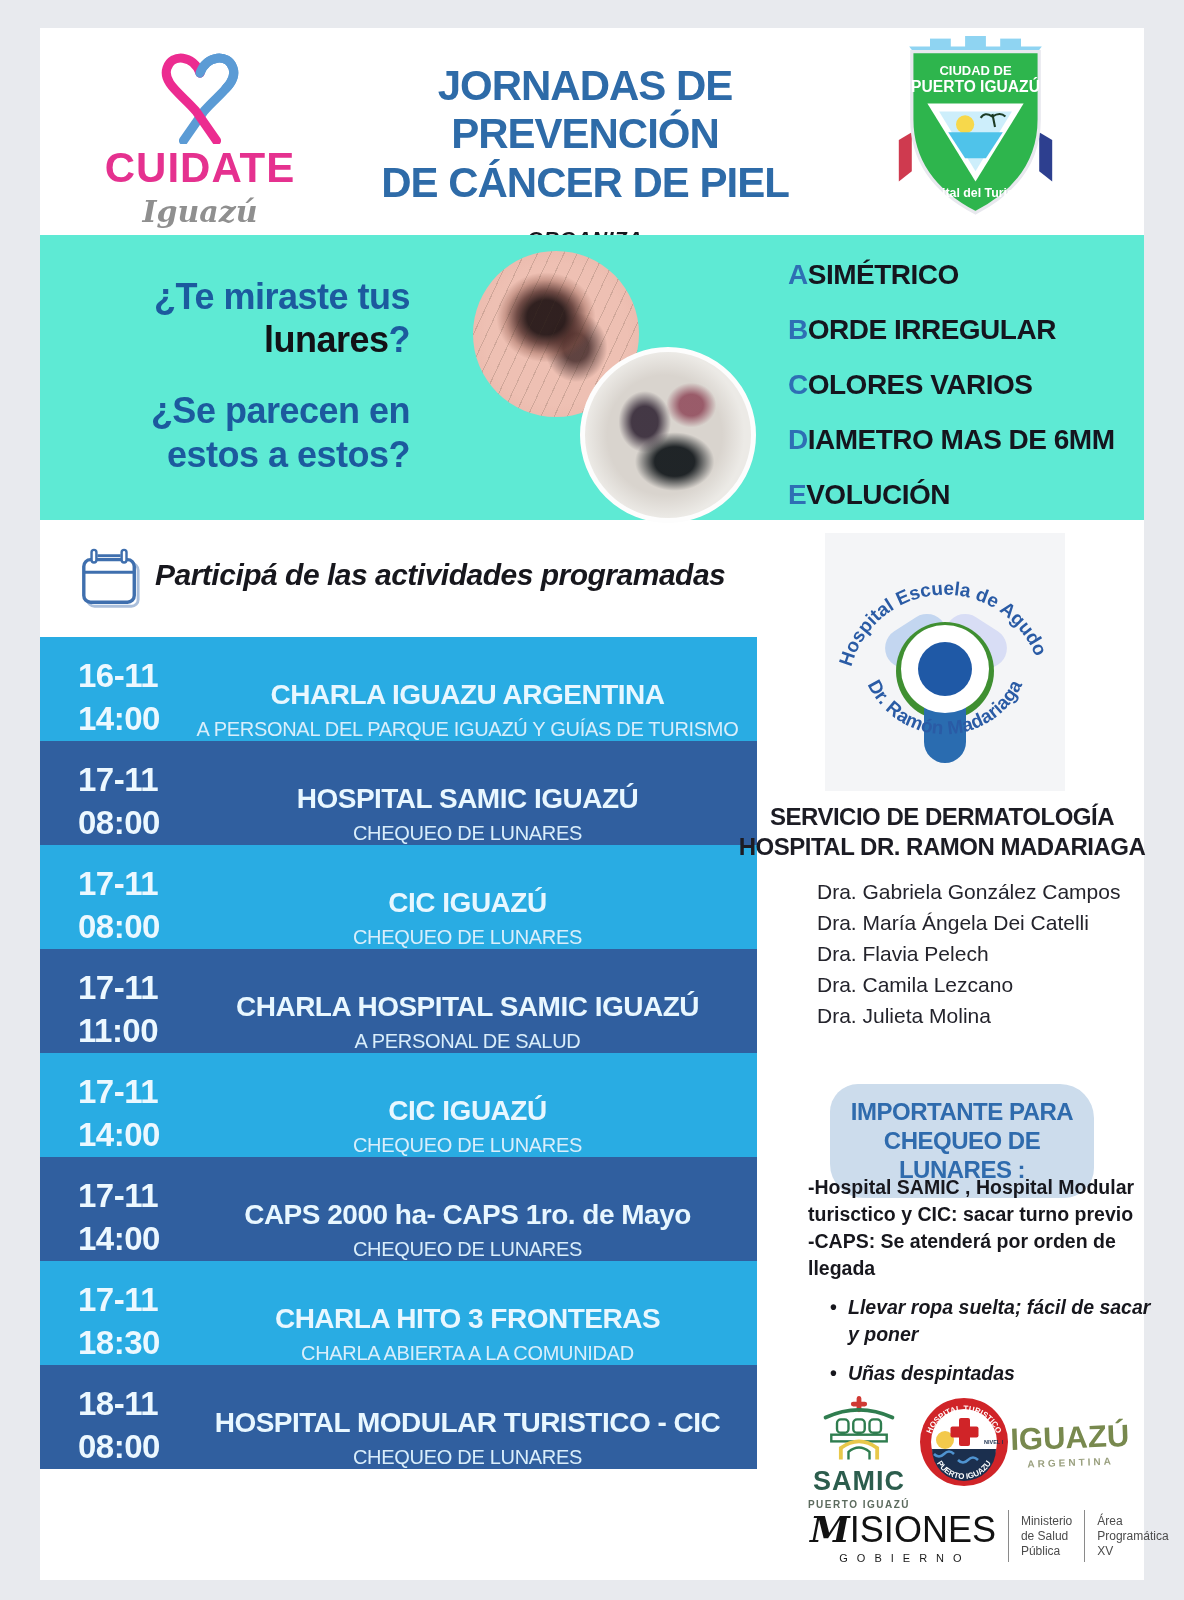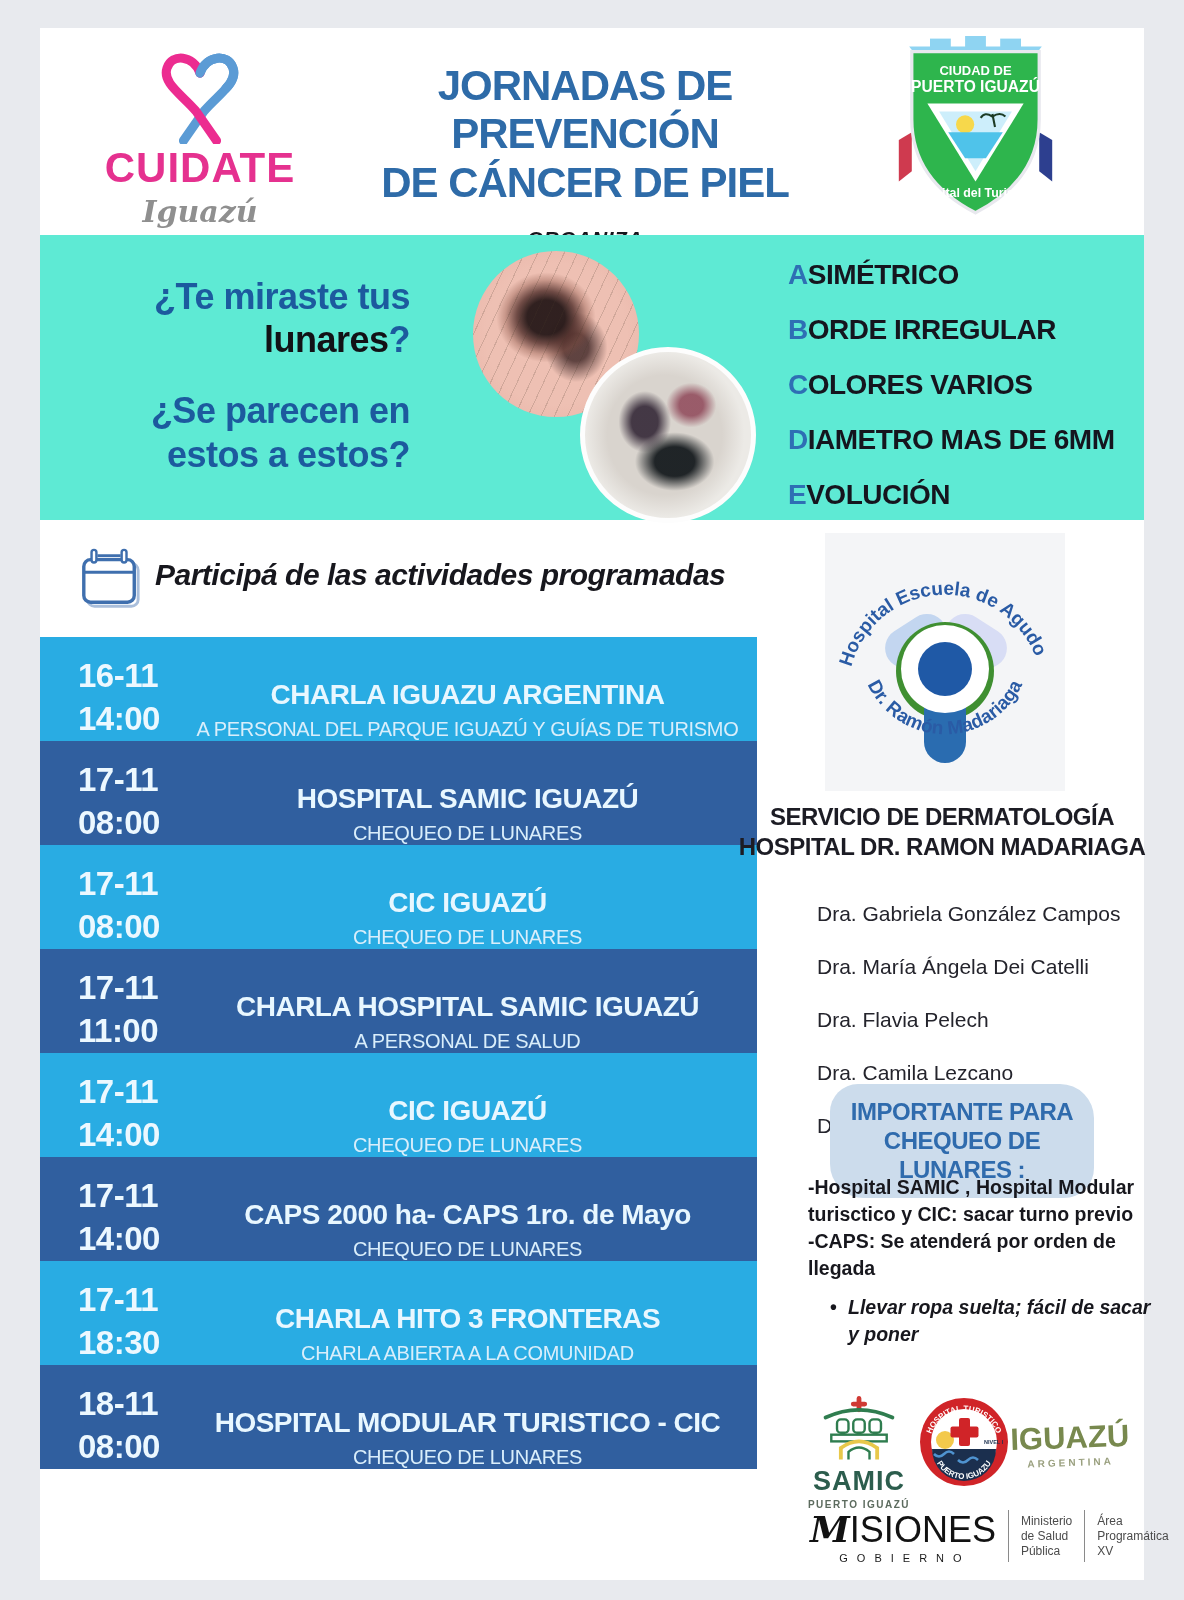--- a/index.html
+++ b/index.html
@@ -53,21 +53,21 @@
   .when { width:152px; padding-left:38px; font-size:33px; font-weight:bold; color:#ecf8ff; line-height:1.3; letter-spacing:-0.5px; }
   .what { flex:1; text-align:center; padding-right:14px; }
   .ev-title { font-size:28px; font-weight:bold; color:#e8f7ff; letter-spacing:-0.5px; }
   .ev-sub { font-size:20px; color:#d9eefb; margin-top:7px; letter-spacing:-0.3px; }
 
   
   .hosp-logo { position:absolute; left:785px; top:505px; width:240px; height:258px; background:#f4f5f7; }
   .derm-heading { position:absolute; left:692px; top:774px; width:420px; text-align:center;
                   font-size:24px; font-weight:bold; color:#1c1c24; line-height:1.25; letter-spacing:-0.5px; }
   .doctors { position:absolute; left:777px; top:848px; }
-  .doctor { font-size:21px; color:#24242c; line-height:31px;margin-top:22px; }
+  .doctor { font-size:21px; color:#24242c; line-height:31px; }
   .importante { position:absolute; left:790px; top:1056px; width:264px; padding:14px 16px;
                 background:#ccdcec; border-radius:28px 34px 30px 34px; text-align:center; }
   .importante-line { font-size:24px; font-weight:bold; color:#2f6bad; letter-spacing:-0.5px; line-height:1.2; }
   .notes { position:absolute; left:768px; top:1146px; width:350px; }
   .note { font-size:19.5px; font-weight:bold; color:#17171d; line-height:1.38; }
   .bullets { margin-top:6px; }
   .bullet { position:relative; padding-left:40px; font-size:19.5px; font-weight:bold; font-style:italic; color:#17171d; line-height:1.4; margin-top:12px; }
   .bullet::before { content:"•"; position:absolute; left:22px; font-style:normal; }
 
   
@@ -300,20 +300,21 @@
       <div class="importante-line">IMPORTANTE PARA</div>
       <div class="importante-line">CHEQUEO DE LUNARES :</div>
     </div>
     <div class="notes">
       <div class="note">-Hospital SAMIC , Hospital Modular turisctico y CIC:  sacar turno previo</div>
       <div class="note">-CAPS: Se atenderá por orden de llegada</div>
       <div class="bullets">
 
           <div class="bullet">Llevar ropa suelta; fácil de sacar y poner</div>
 
+          <div class="bullet">Uñas despintadas</div>
         </div>
     </div>
 
     <div class="samic-block">
       <svg width="86" height="64" viewBox="0 0 90 66">
         <path d="M45,2 v12 M39,8 h12" stroke="#d03a34" stroke-width="5" stroke-linecap="round"></path>
         <path d="M10,22 Q45,6 80,22" fill="none" stroke="#2f7d4f" stroke-width="4" stroke-linecap="round"></path>
         <rect x="22" y="24" width="12" height="14" rx="4" fill="none" stroke="#2f7d4f" stroke-width="2.5"></rect>
         <rect x="39" y="24" width="12" height="14" rx="4" fill="none" stroke="#2f7d4f" stroke-width="2.5"></rect>
         <rect x="56" y="24" width="12" height="14" rx="4" fill="none" stroke="#2f7d4f" stroke-width="2.5"></rect>

